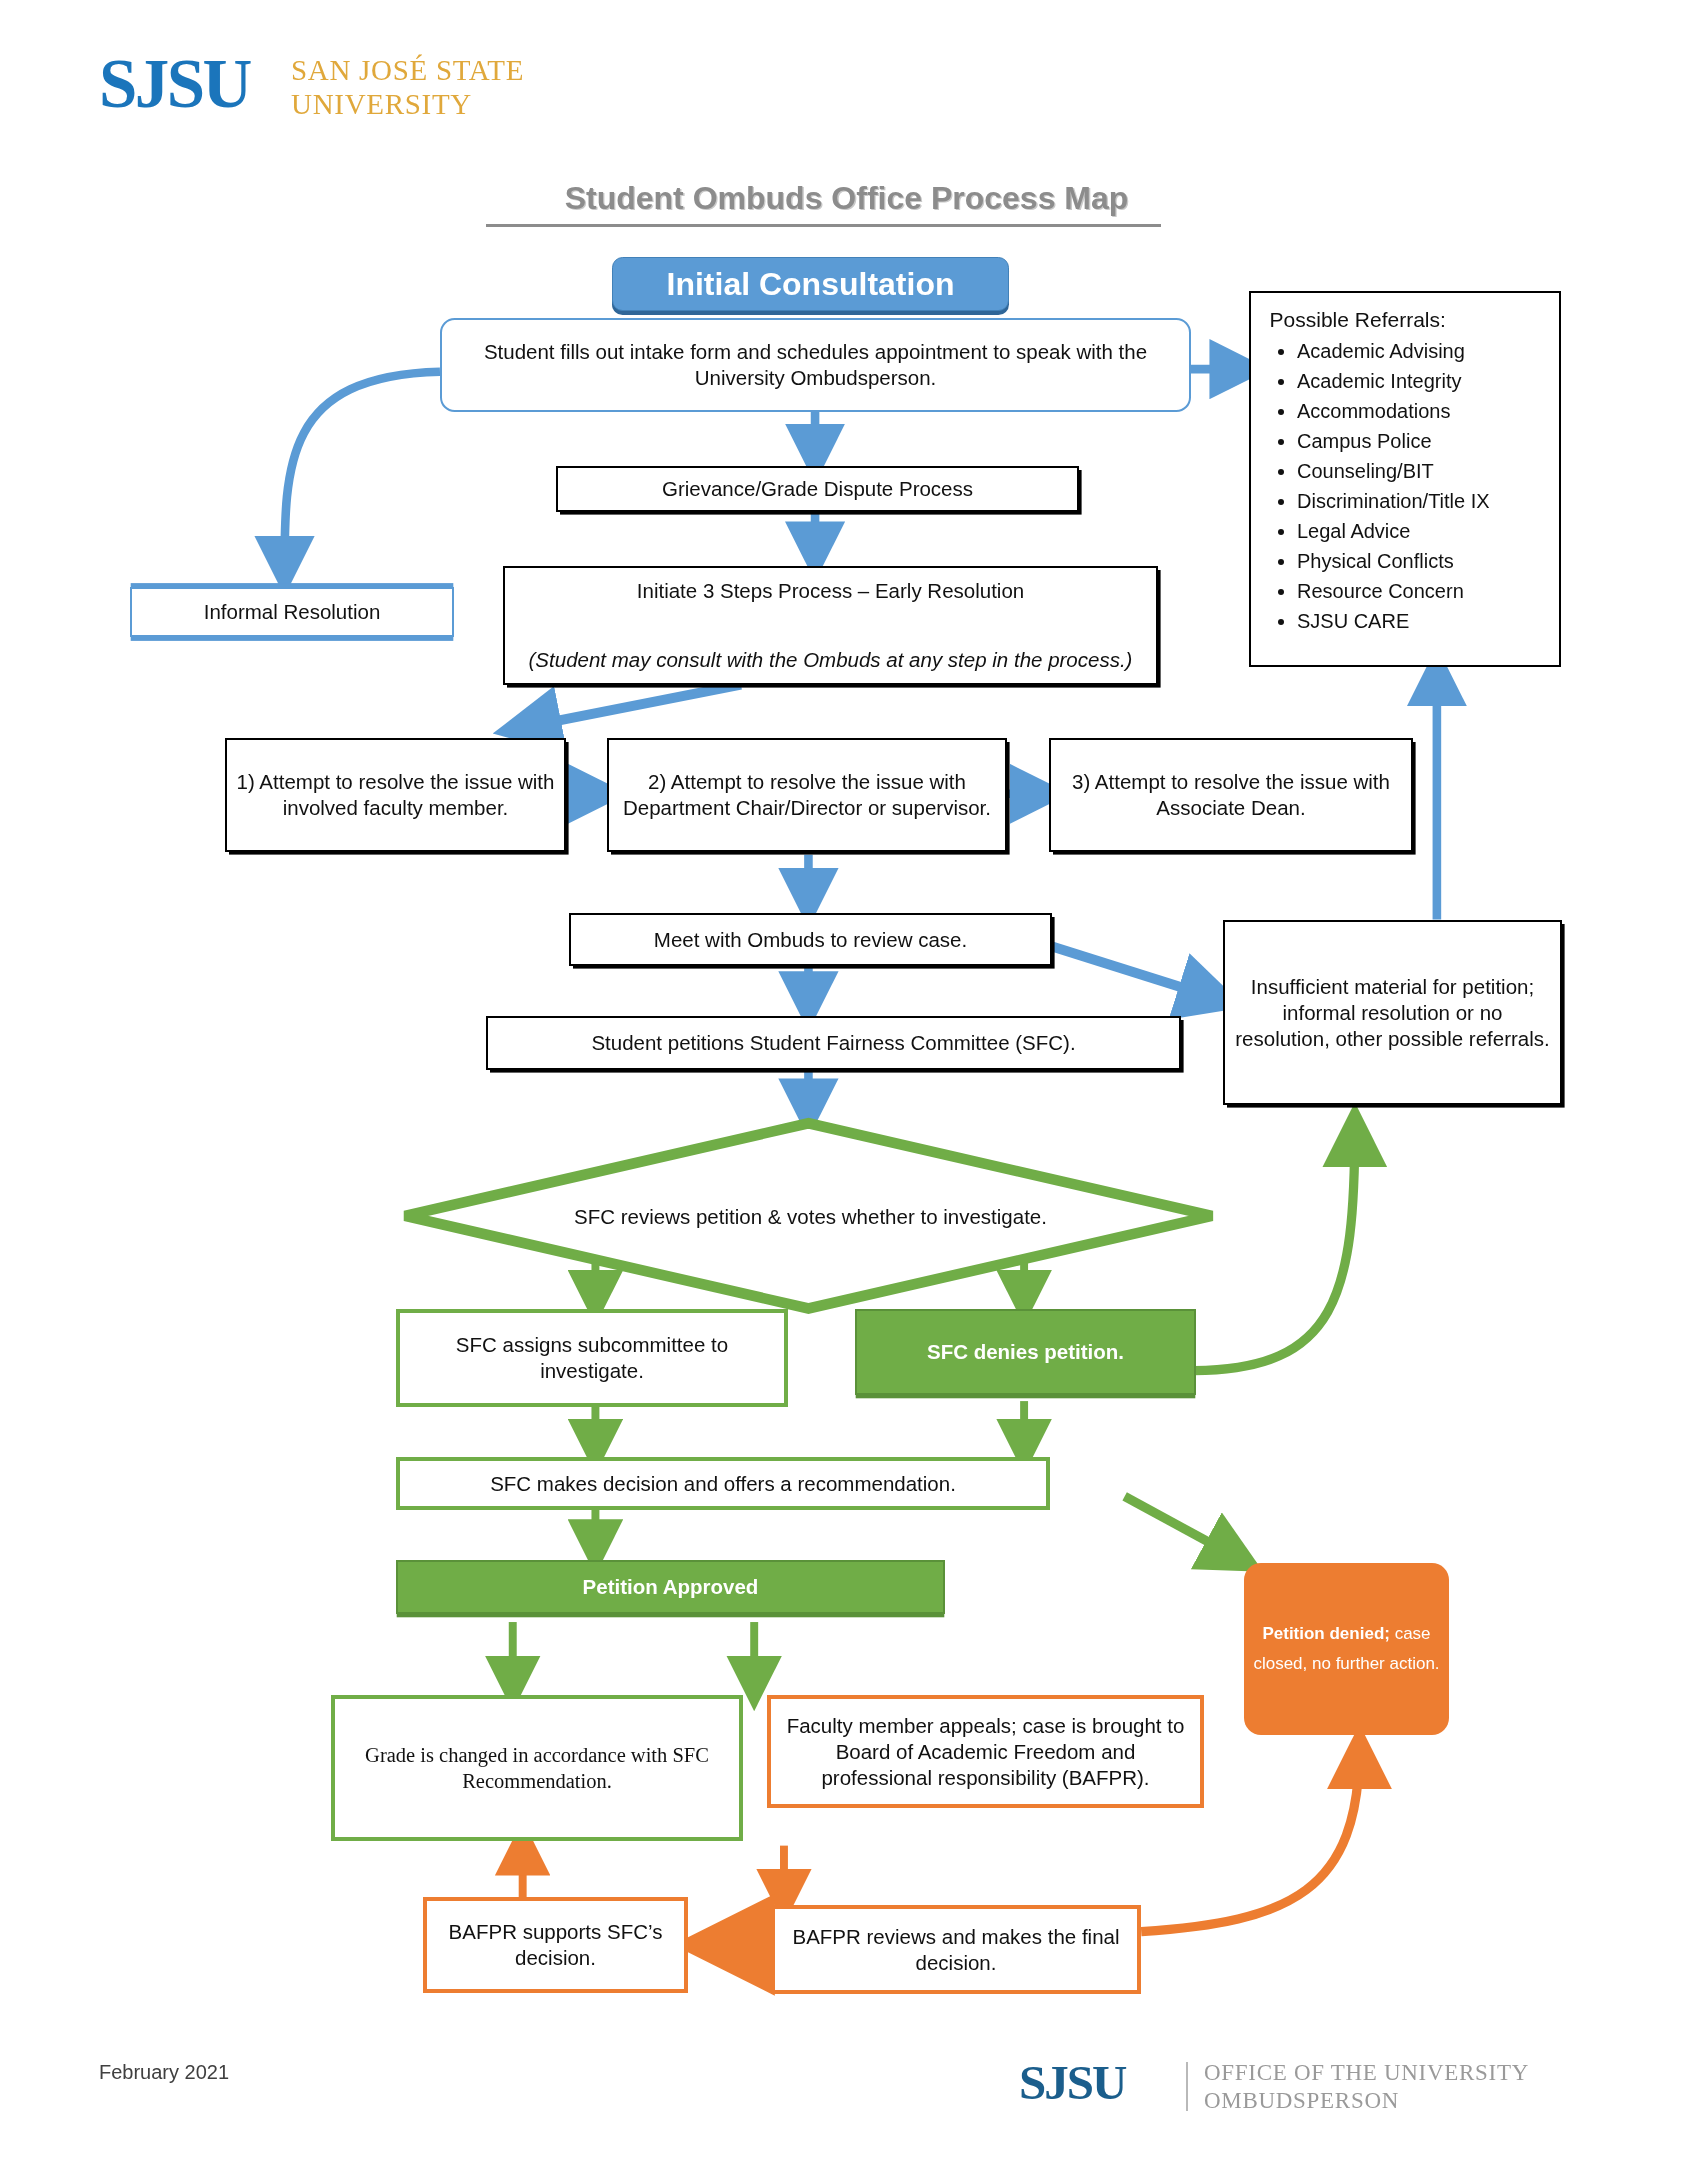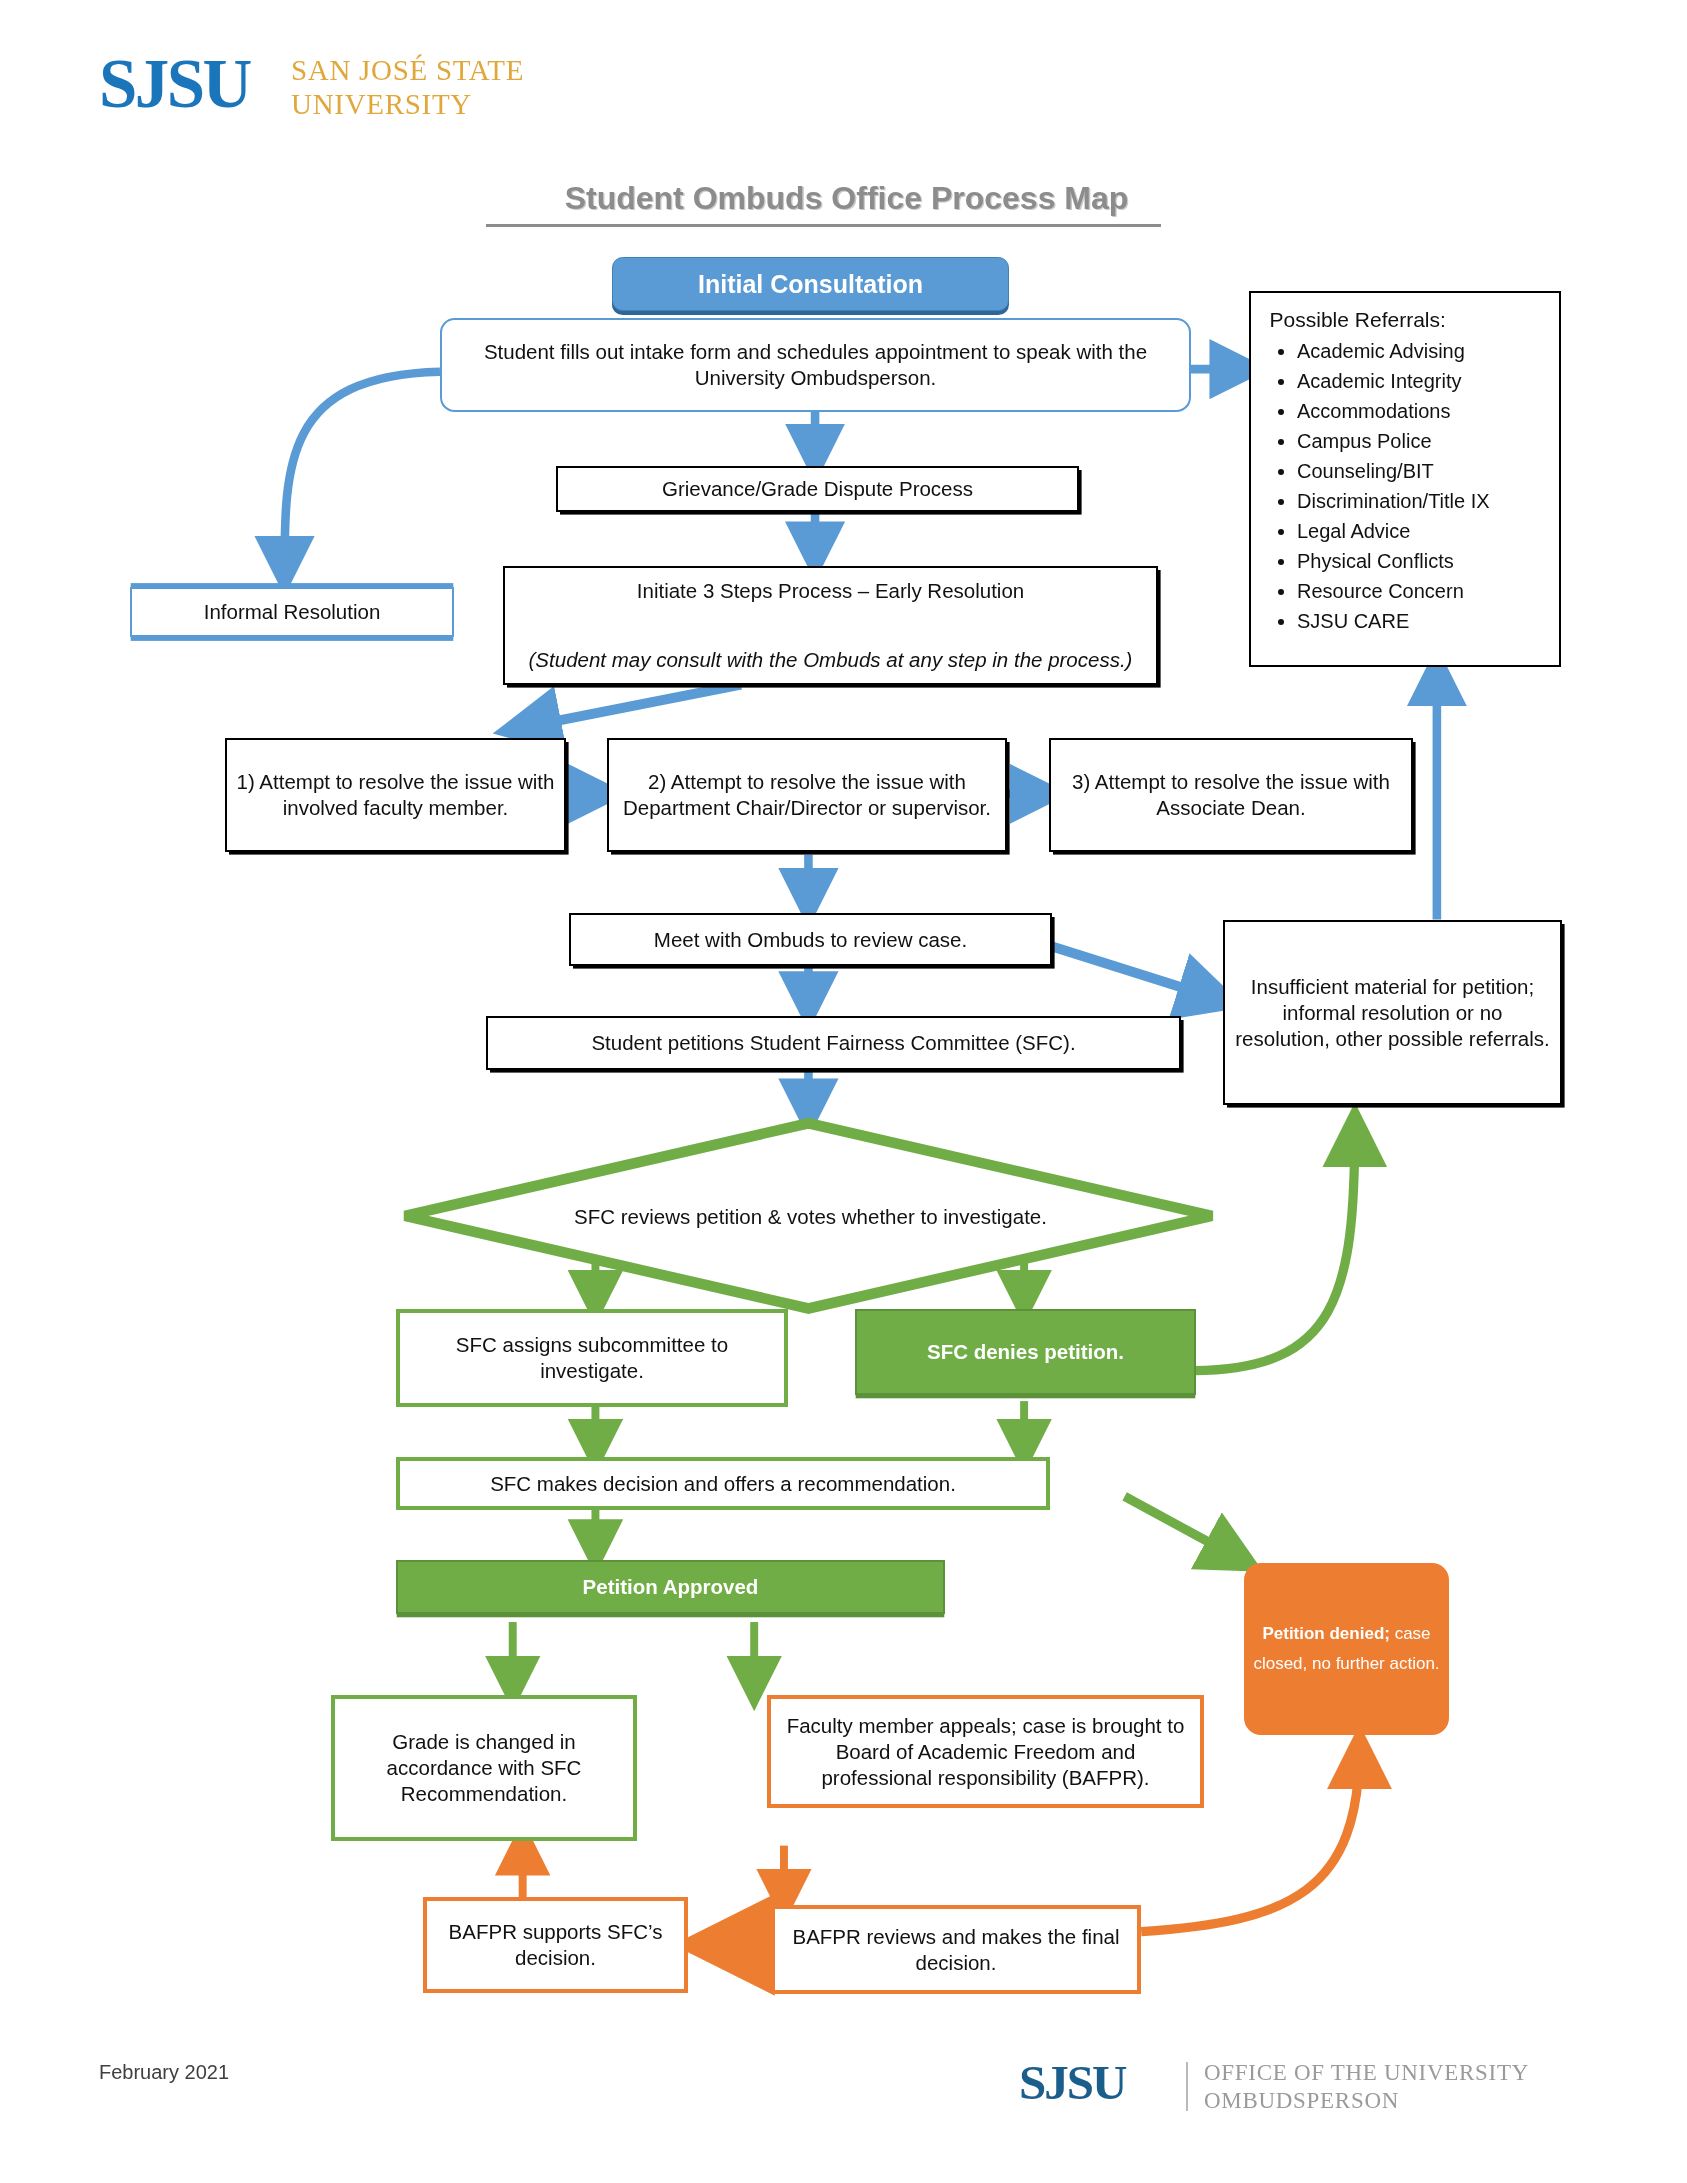--- a/index.html
+++ b/index.html
@@ -33,21 +33,21 @@
   #title-rule{left:486px;top:224px;width:675px;height:3.3px;background:#8C8C8C;}
 
   
   .node{
     display:flex;align-items:center;justify-content:center;text-align:center;
     font-size:20.5px;line-height:26px;color:#111;background:#ffffff;
     padding:4px 9.3px;
   }
   .node.k-black{border:2.6px solid #000;box-shadow:3.3px 3.3px 0 -0.7px #000;}
   .node.blue-hdr{
-    background:#5B9BD5;color:#fff;font-weight:700;font-size:25px;
+    background:#5B9BD5;color:#fff;font-weight:700;font-size:32px;
     border-radius:10.6px;border:1.3px solid #4281b8;
     box-shadow:0 4px 0 0 #2f6698;
   }
   .node.blue-round{
     border:2.6px solid #5B9BD5;border-radius:14.6px;background:#fff;
   }
   .node.blue-out{
     border:2.6px solid #5B9BD5;background:#fff;box-shadow:0 4.6px 0 -0.7px #5B9BD5, 0 -4.6px 0 -0.7px #5B9BD5;
   }
   .node.green-out{border:4.6px solid #70AD47;background:#fff;}
@@ -220,21 +220,21 @@
   <div class="abs node green-fill" style="left:855px;top:1309px;width:341px;height:86px;">SFC denies petition.</div>
 
   <div class="abs node green-out" style="left:396px;top:1457px;width:654px;height:53px;">SFC makes decision and offers a recommendation.</div>
 
   <div class="abs node green-fill" style="left:396px;top:1560px;width:549px;height:54px;">Petition Approved</div>
 
   <div class="abs node orange-fill" style="left:1244px;top:1563px;width:205px;height:172px;flex-direction:column;line-height:30px;font-size:17px;">
     <span><span class="bold">Petition denied;</span><span> case closed, no further action.</span></span>
   </div>
 
-  <div class="abs node green-out" style="left:331px;top:1695px;width:306px;height:146px;">Grade is changed in accordance with SFC Recommendation.</div>
+  <div class="abs node green-out" style="left:331px;top:1695px;width:412px;height:146px;font-family:Liberation Serif, serif;">Grade is changed in accordance with SFC Recommendation.</div>
 
   <div class="abs node orange-out" style="left:767px;top:1695px;width:437px;height:113px;">Faculty member appeals; case is brought to Board of Academic Freedom and professional responsibility (BAFPR).</div>
 
   <div class="abs node orange-out" style="left:423px;top:1897px;width:265px;height:96px;">BAFPR supports SFC’s decision.</div>
 
   <div class="abs node orange-out" style="left:771px;top:1905px;width:370px;height:89px;">BAFPR reviews and makes the final decision.</div>
 
   <div id="date" class="abs">February 2021</div>
 
   <div id="footlogo" class="abs">

